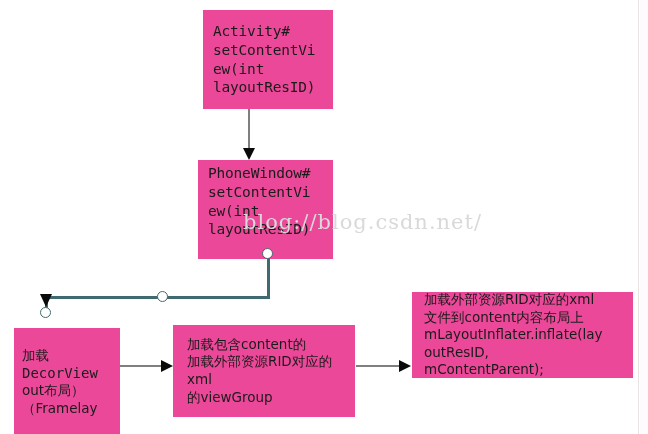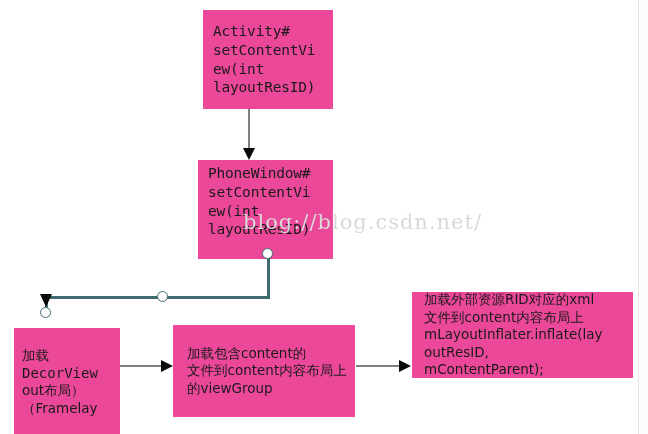--- a/index.html
+++ b/index.html
@@ -154,21 +154,21 @@
 
   <div class="node sans" id="node-decorview">
     <span>加载</span>
     <span class="line-mono">DecorView</span>
     <span>out布局）</span>
     <span>（Framelay</span>
   </div>
 
   <div class="node sans" id="node-contentgroup">
     <span>加载包含content的
-文件到content内容布局上
+加载外部资源RID对应的xml
 的viewGroup</span>
   </div>
 
   <div class="node sans" id="node-inflate">
     <span>加载外部资源RID对应的xml
 文件到content内容布局上
 mLayoutInflater.inflate(lay
 outResID,
 mContentParent);</span>
   </div>

